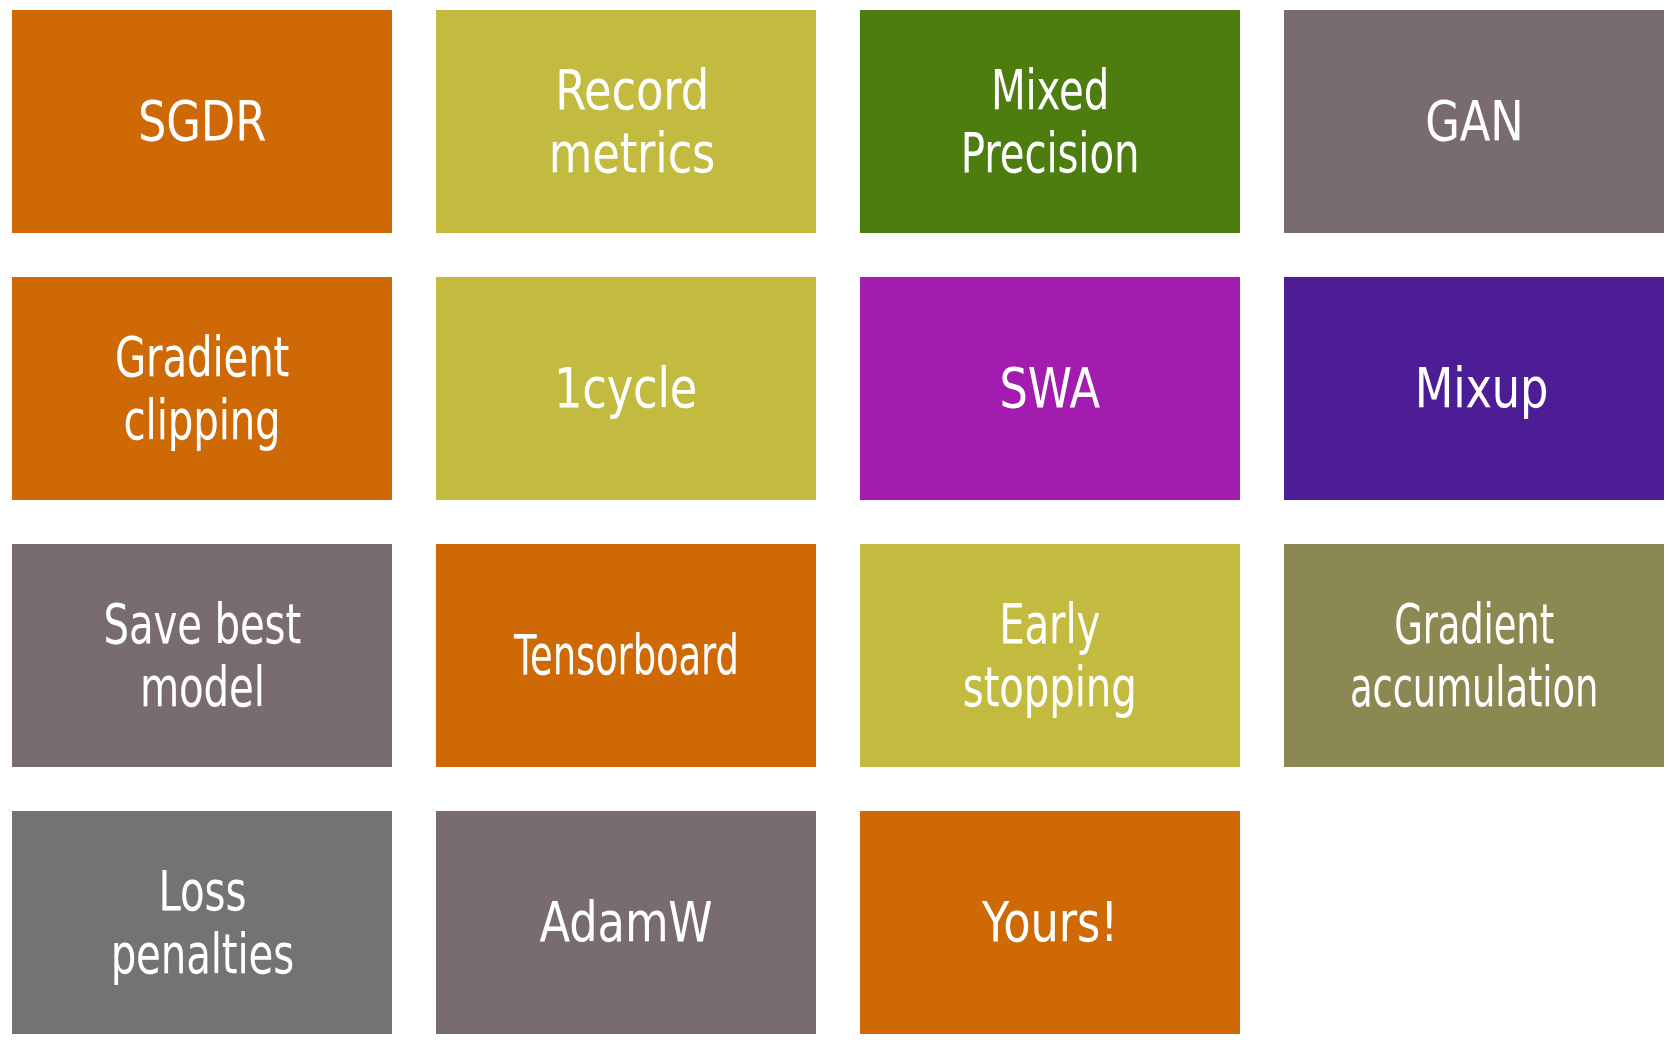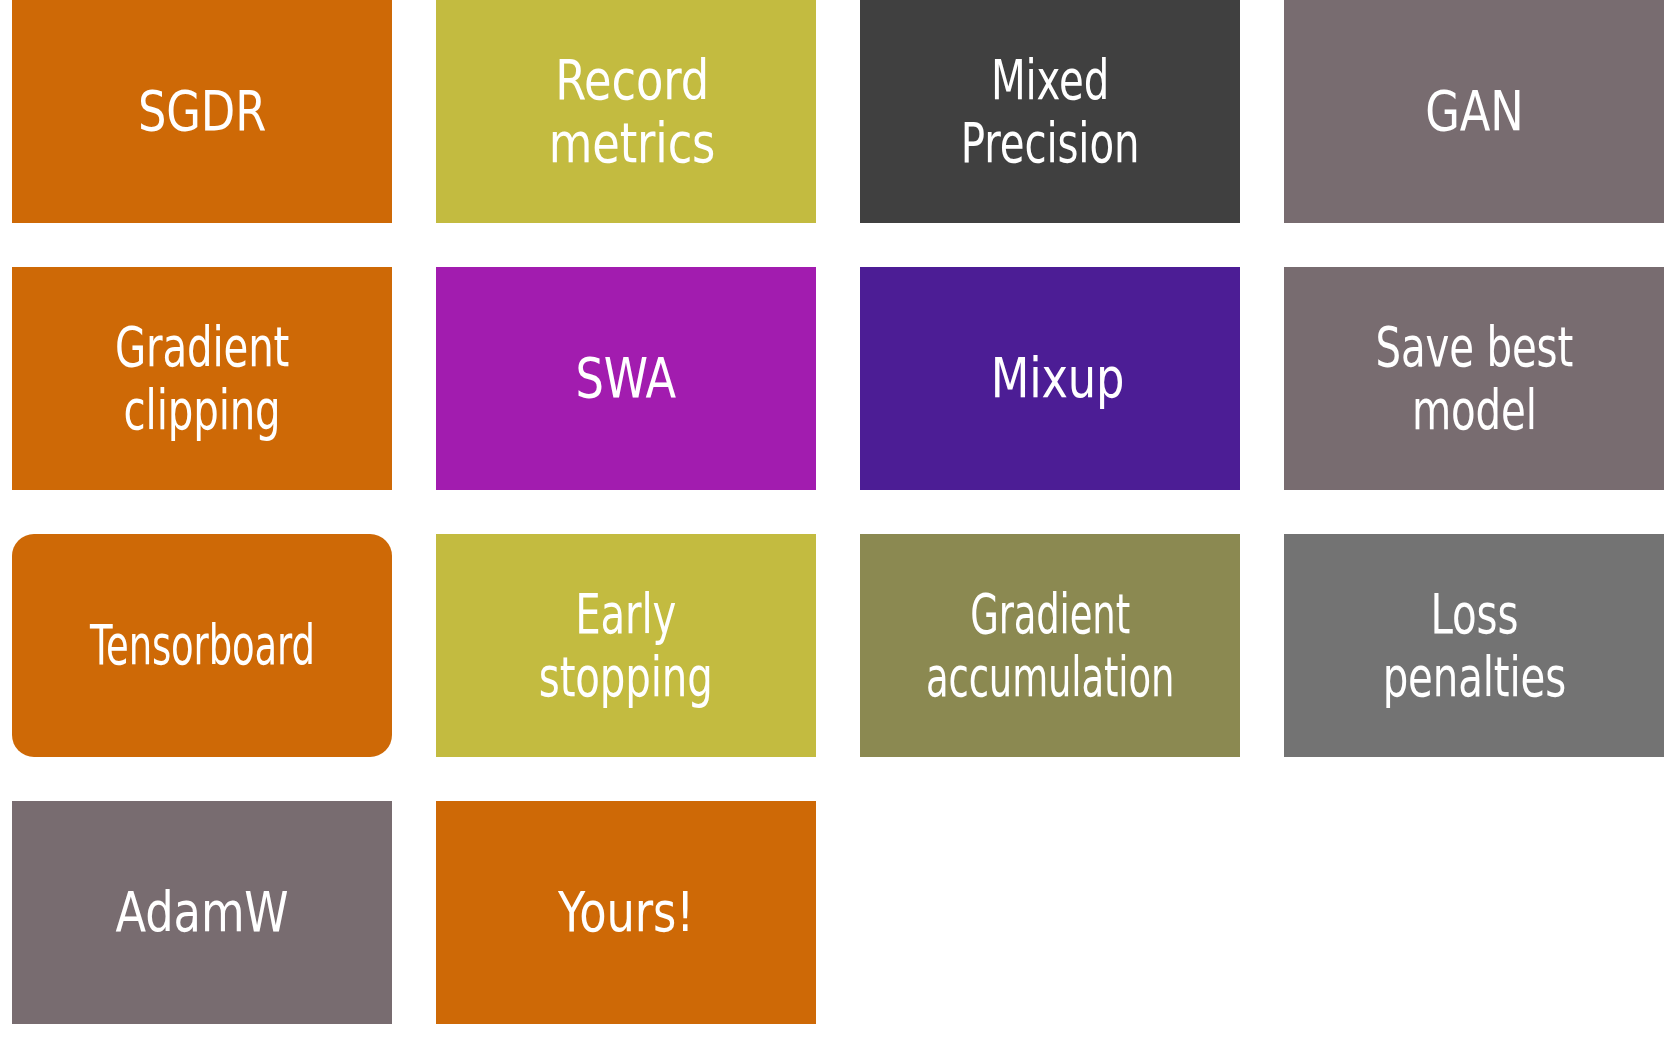--- a/index.html
+++ b/index.html
@@ -10,21 +10,21 @@
   body {
     width: 1669px;
     height: 1057px;
     overflow: hidden;
     font-family: "Liberation Sans", sans-serif;
   }
 
   #grid {
     position: absolute;
     left: 12px;
-    top: 0;
+    top: 10px;
     width: 1638px;
     height: 1025px;
     display: grid;
     grid-template-columns: repeat(4, 380px);
     grid-template-rows: repeat(4, 223px);
     column-gap: 39px;
     row-gap: 44px;
     gap: 44px;
   }
 
@@ -66,49 +66,52 @@
   <div class="tile" style="background-color: rgb(206, 105, 6);">
     <span class="tile-label">SGDR</span>
   </div>
 
   <div class="tile" style="background-color: rgb(195, 187, 64); padding-left: 20px;">
     <span class="tile-label">Record
 metrics</span>
   </div>
 
 
-  <div class="tile" style="background-color: #404040; align-items: center;">
+  <div class="tile" style="background-color: #4d7c0f; align-items: center;">
     <span class="tile-label narrow">Mixed
 Precision</span>
   </div>
 
   <div class="tile" style="background-color: rgb(120, 108, 112);">
     <span class="tile-label">GAN</span>
   </div>
 
   <div class="tile" style="background-color: rgb(206, 105, 6);">
     <span class="tile-label narrow">Gradient
 clipping</span>
   </div>
 
+  <div class="tile" style="background-color: rgb(195, 187, 64);">
+    <span class="tile-label">1cycle</span>
+  </div>
 
   <div class="tile" style="background-color: #a21caf;">
     <span class="tile-label">SWA</span>
   </div>
 
   <div class="tile" style="background-color: #4c1d95; padding-left: 24px;">
     <span class="tile-label">Mixup</span>
   </div>
 
   <div class="tile" style="background-color: rgb(120, 108, 112);">
     <span class="tile-label narrow">Save best
 model</span>
   </div>
 
-  <div class="tile" style="background-color: rgb(206, 105, 6); border-radius: 22px;">
+  <div class="tile" style="background-color: rgb(206, 105, 6);">
     <span class="tile-label xnarrow">Tensorboard</span>
   </div>
 
   <div class="tile" style="background-color: rgb(195, 187, 64);">
     <span class="tile-label narrow">Early
 stopping</span>
   </div>
 
   <div class="tile" style="background-color: rgb(139, 137, 81);">
     <span class="tile-label xnarrow">Gradient

